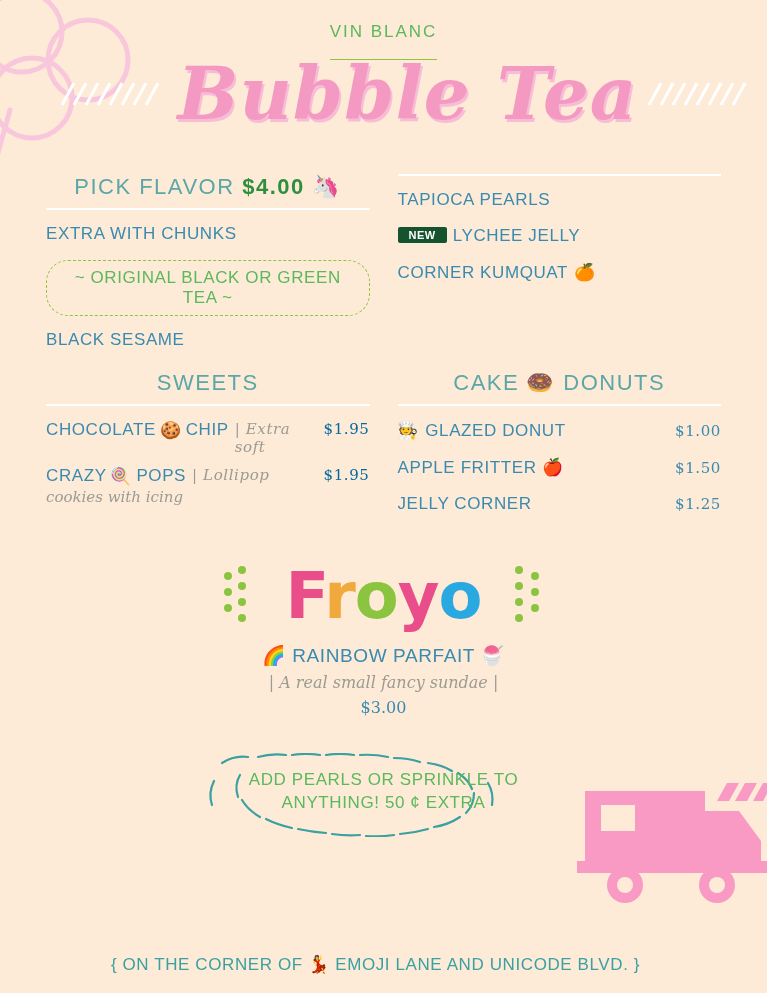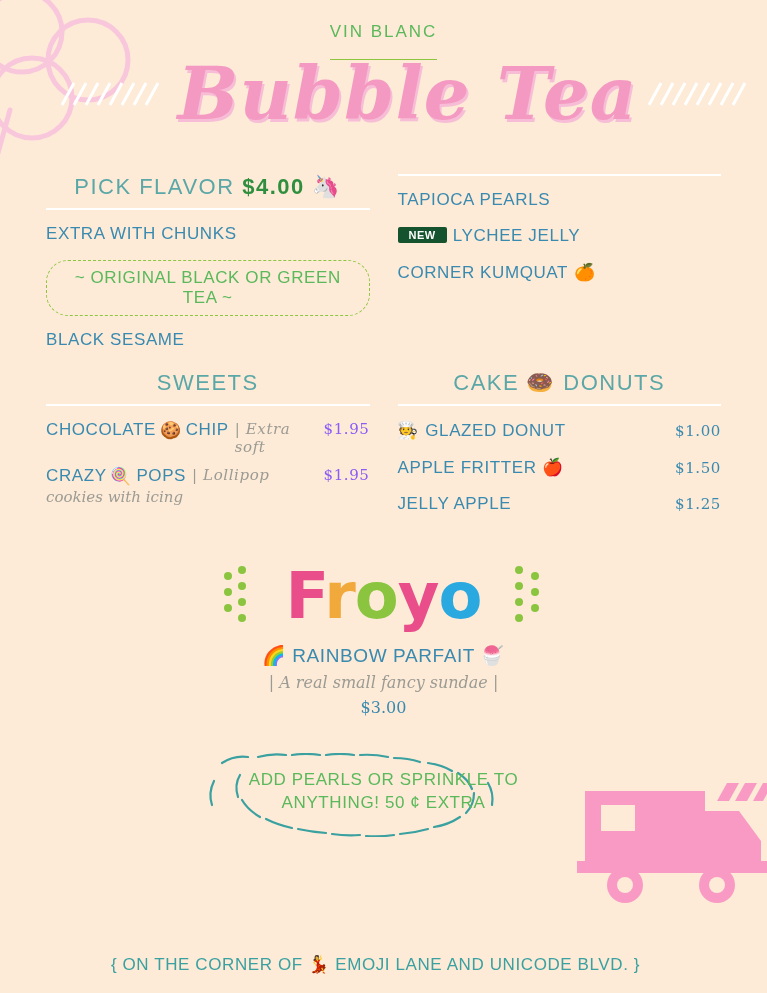--- a/index.html
+++ b/index.html
@@ -156,21 +156,21 @@
   .sw-desc {
     color: #9b9b93;
     font-style: italic;
     font-family: "DejaVu Serif", serif;
     font-size: 15px;
     margin-left: 6px;
     flex: 1;
   }
   .sw-price {
     font-family: "DejaVu Serif", serif;
-    color: #8b5cf6;
+    color: #0369a1;
     font-size: 15px;
     white-space: nowrap;
     margin-left: auto;
   }
   .sw-desc2 {
     color: #9b9b93;
     font-style: italic;
     font-family: "DejaVu Serif", serif;
     font-size: 15px;
     margin-top: 1px;
@@ -412,21 +412,21 @@
         <span style="margin-right:6px">🧑‍🍳</span>
         <span>GLAZED DONUT</span>
         <span class="donut-price">$1.00</span>
       </div>
       <div class="donut-line">
         <span>APPLE FRITTER</span>
         <span style="margin-left:6px">🍎</span>
         <span class="donut-price">$1.50</span>
       </div>
       <div class="donut-line">
-        <span>JELLY APPLE</span>
+        <span>JELLY CORNER</span>
         <span class="donut-price">$1.25</span>
       </div>
     </div>
 
   </div>
 
   <div class="froyo-wrap">
     <div>
       <svg width="34" height="56" viewBox="0 0 34 56">
         <g fill="#8bc53f">

